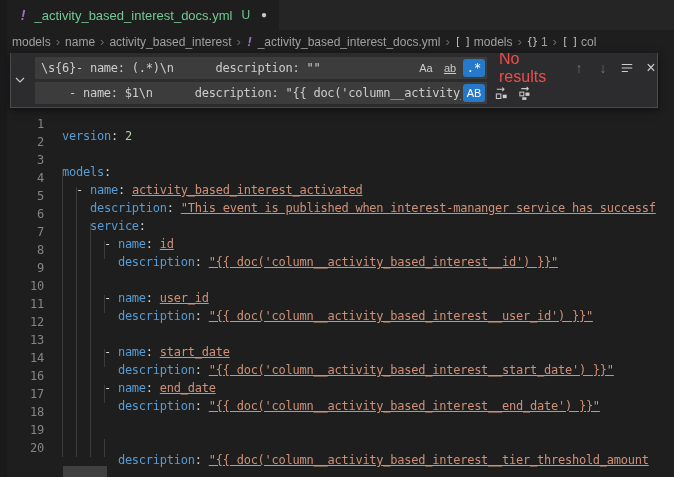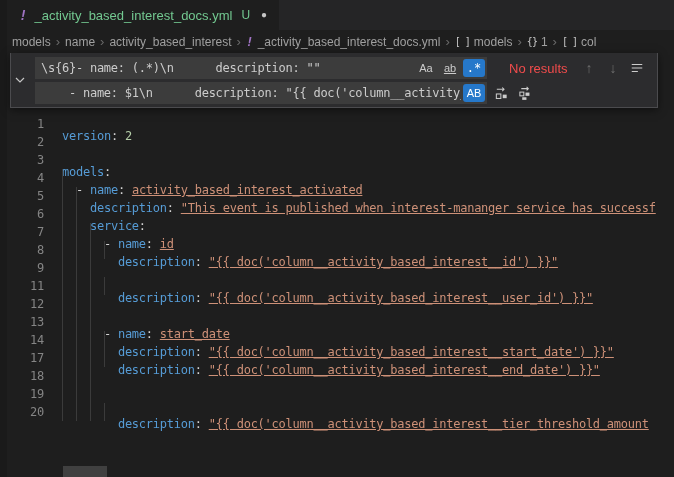--- a/index.html
+++ b/index.html
@@ -65,21 +65,21 @@
   .fw-input { width:452px; height:22px; background:#3c3c3c; box-sizing:border-box;
     display:flex; align-items:center; padding:0 2px 0 6px; flex:0 0 auto; cursor:text; }
   .fw-text { flex:1; overflow:hidden; white-space:pre; color:#cccccc;
     font-family:"DejaVu Sans Mono", monospace; font-size:12px; letter-spacing:-0.24px; }
   .fw-opt { min-width:20px; height:18px; display:flex; align-items:center; justify-content:center;
     font-size:11px; color:#cccccc; border-radius:3px; margin-left:2px; cursor:pointer;
     font-family:"Liberation Sans", sans-serif; padding:0 1px; flex:0 0 auto; }
   .fw-opt.word { text-decoration:underline; }
   .fw-opt.active { background:#2678ca; color:#ffffff; }
   .fw-opt.regex { font-family:"DejaVu Sans Mono", monospace; font-size:12px; }
-  .no-results { color:#f14c4c; font-size:13px; margin-left:22px; width:66px; flex:0 0 auto; }
+  .no-results { color:#f14c4c; font-size:16px; margin-left:12px; width:66px; flex:0 0 auto; }
   .fw-btn { width:20px; height:20px; margin-left:4px; display:flex; align-items:center;
     justify-content:center; color:#cccccc; font-size:14px; border-radius:3px; cursor:pointer; flex:0 0 auto; }
   .fw-btn.disabled { color:#6e6e6e; cursor:default; }
   .fw-btn.close { font-size:16px; }
   .fw-btn svg, .fw-toggle svg { display:block; }
 </style>
 </head>
 <body>
 
 <div class="screen">
@@ -132,24 +132,26 @@
     <div class="code" id="code-lines">
         <div class="code-row"><span class="gutter">1</span><span class="line-content"><span class="tk-k">version</span><span class="tk-p">: </span><span class="tk-n">2</span></span></div>
         <div class="code-row"><span class="gutter">2</span><span class="line-content"></span></div>
         <div class="code-row"><span class="gutter">3</span><span class="line-content"><span class="tk-k">models</span><span class="tk-p">:</span></span></div>
         <div class="code-row"><span class="guide" style="left: 62px;"></span><span class="gutter">4</span><span class="line-content"><span class="tk-p">  - </span><span class="tk-k">name</span><span class="tk-p">: </span><span class="tk-s">activity_based_interest_activated</span></span></div>
         <div class="code-row"><span class="guide" style="left: 62px;"></span><span class="guide" style="left: 75.96px;"></span><span class="gutter">5</span><span class="line-content"><span class="tk-p">    </span><span class="tk-k">description</span><span class="tk-p">: </span><span class="tk-s">"This event is published when interest-mananger service has successf</span></span></div>
         <div class="code-row"><span class="guide" style="left: 62px;"></span><span class="guide" style="left: 75.96px;"></span><span class="gutter">6</span><span class="line-content"><span class="tk-p">    </span><span class="tk-k">service</span><span class="tk-p">:</span></span></div>
         <div class="code-row"><span class="guide" style="left: 62px;"></span><span class="guide" style="left: 75.96px;"></span><span class="guide" style="left: 89.92px;"></span><span class="gutter">7</span><span class="line-content"><span class="tk-p">      - </span><span class="tk-k">name</span><span class="tk-p">: </span><span class="tk-s">id</span></span></div>
         <div class="code-row"><span class="guide" style="left: 62px;"></span><span class="guide" style="left: 75.96px;"></span><span class="guide" style="left: 89.92px;"></span><span class="guide" style="left: 103.88px;"></span><span class="gutter">8</span><span class="line-content"><span class="tk-p">        </span><span class="tk-k">description</span><span class="tk-p">: </span><span class="tk-s">"{{ doc('column__activity_based_interest__id') }}"</span></span></div>
         <div class="code-row"><span class="guide" style="left: 62px;"></span><span class="guide" style="left: 75.96px;"></span><span class="guide" style="left: 89.92px;"></span><span class="gutter">9</span><span class="line-content"></span></div>
+        <div class="code-row"><span class="guide" style="left: 62px;"></span><span class="guide" style="left: 75.96px;"></span><span class="guide" style="left: 89.92px;"></span><span class="gutter">10</span><span class="line-content"><span class="tk-p">      - </span><span class="tk-k">name</span><span class="tk-p">: </span><span class="tk-s">user_id</span></span></div>
         <div class="code-row"><span class="guide" style="left: 62px;"></span><span class="guide" style="left: 75.96px;"></span><span class="guide" style="left: 89.92px;"></span><span class="guide" style="left: 103.88px;"></span><span class="gutter">11</span><span class="line-content"><span class="tk-p">        </span><span class="tk-k">description</span><span class="tk-p">: </span><span class="tk-s">"{{ doc('column__activity_based_interest__user_id') }}"</span></span></div>
         <div class="code-row"><span class="guide" style="left: 62px;"></span><span class="guide" style="left: 75.96px;"></span><span class="guide" style="left: 89.92px;"></span><span class="gutter">12</span><span class="line-content"></span></div>
         <div class="code-row"><span class="guide" style="left: 62px;"></span><span class="guide" style="left: 75.96px;"></span><span class="guide" style="left: 89.92px;"></span><span class="gutter">13</span><span class="line-content"><span class="tk-p">      - </span><span class="tk-k">name</span><span class="tk-p">: </span><span class="tk-s">start_date</span></span></div>
         <div class="code-row"><span class="guide" style="left: 62px;"></span><span class="guide" style="left: 75.96px;"></span><span class="guide" style="left: 89.92px;"></span><span class="guide" style="left: 103.88px;"></span><span class="gutter">14</span><span class="line-content"><span class="tk-p">        </span><span class="tk-k">description</span><span class="tk-p">: </span><span class="tk-s">"{{ doc('column__activity_based_interest__start_date') }}"</span></span></div>
+        <div class="code-row"><span class="guide" style="left: 62px;"></span><span class="guide" style="left: 75.96px;"></span><span class="guide" style="left: 89.92px;"></span><span class="gutter">16</span><span class="line-content"><span class="tk-p">      - </span><span class="tk-k">name</span><span class="tk-p">: </span><span class="tk-s">end_date</span></span></div>
         <div class="code-row"><span class="guide" style="left: 62px;"></span><span class="guide" style="left: 75.96px;"></span><span class="guide" style="left: 89.92px;"></span><span class="guide" style="left: 103.88px;"></span><span class="gutter">17</span><span class="line-content"><span class="tk-p">        </span><span class="tk-k">description</span><span class="tk-p">: </span><span class="tk-s">"{{ doc('column__activity_based_interest__end_date') }}"</span></span></div>
         <div class="code-row"><span class="guide" style="left: 62px;"></span><span class="guide" style="left: 75.96px;"></span><span class="guide" style="left: 89.92px;"></span><span class="gutter">18</span><span class="line-content"></span></div>
         <div class="code-row"><span class="guide" style="left: 62px;"></span><span class="guide" style="left: 75.96px;"></span><span class="guide" style="left: 89.92px;"></span><span class="gutter">19</span></div>
         <div class="code-row"><span class="guide" style="left: 62px;"></span><span class="guide" style="left: 75.96px;"></span><span class="guide" style="left: 89.92px;"></span><span class="guide" style="left: 103.88px;"></span><span class="gutter">20</span><span class="line-content"><span class="tk-p">        </span><span class="tk-k">description</span><span class="tk-p">: </span><span class="tk-s">"{{ doc('column__activity_based_interest__tier_threshold_amount</span></span></div>
       </div>
     <div class="hthumb"></div>
 
     <div class="find-widget">
       <div class="fw-toggle">
         <svg width="12" height="12" viewBox="0 0 12 12">

